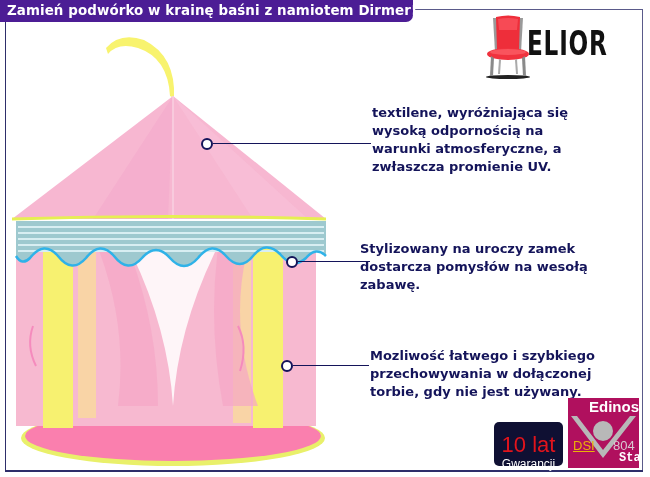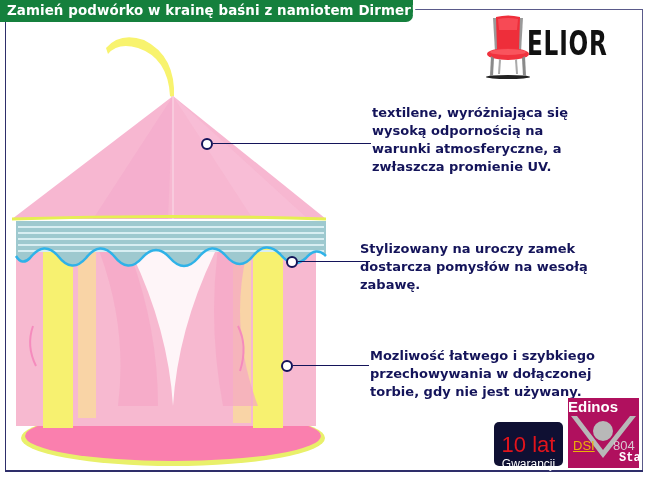--- a/index.html
+++ b/index.html
@@ -1,35 +1,35 @@
 <!DOCTYPE html>
 <html><head>
 <meta charset="utf-8">
 <style>
   html, body { margin:0; padding:0; background:#ffffff; }
   body { width:650px; height:477px; position:relative; overflow:hidden; font-family:"DejaVu Sans","Liberation Sans",sans-serif; }
   .frame-top { position:absolute; left:410px; top:9px; width:233px; height:0; border-top:1.5px solid #5a5a8a; }
   .frame-right { position:absolute; left:642px; top:9px; width:0; height:462px; border-left:1.5px solid #5a5a8a; }
   .frame-bottom { position:absolute; left:5px; top:470px; width:638px; height:0; border-top:2px solid #2e2e6a; }
   .frame-left { position:absolute; left:5px; top:18px; width:0; height:453px; border-left:1.5px solid #2e2e6a; }
-  .title-tab { position:absolute; left:0; top:0; width:413px; height:22px; background:#15803d; border-bottom-right-radius:7px; color:#ffffff; font-weight:bold; font-size:13.4px; line-height:22px; padding-left:7px; box-sizing:border-box; white-space:nowrap; letter-spacing:0.1px; }
+  .title-tab { position:absolute; left:0; top:0; width:413px; height:22px; background:#4c1d95; border-bottom-right-radius:7px; color:#ffffff; font-weight:bold; font-size:13.4px; line-height:22px; padding-left:7px; box-sizing:border-box; white-space:nowrap; letter-spacing:0.1px; }
   .logo { position:absolute; left:484px; top:14px; width:160px; height:66px; }
   .logo-text { position:absolute; left:527px; top:24px; font-family:"DejaVu Sans Condensed","DejaVu Sans",sans-serif; font-weight:bold; font-size:33px; color:#111111; letter-spacing:1px; transform:scaleX(0.78); transform-origin:left top; line-height:40px; }
   .feature { position:absolute; color:#14145a; font-weight:bold; font-size:13px; line-height:18px; white-space:nowrap; }
   .f1 { left:372px; top:104px; }
   .f2 { left:360px; top:240px; }
   .f3 { left:370px; top:347px; }
   .connector { position:absolute; height:0; border-top:1.5px solid #14145a; }
   .dot { position:absolute; width:8px; height:8px; border:2px solid #14145a; background:#fff; border-radius:50%; }
   .tent { position:absolute; left:8px; top:26px; width:340px; height:444px; }
   .badge-warranty { position:absolute; left:494px; top:422px; width:69px; height:44px; background:#0f1033; border-radius:5px; text-align:center; }
   .badge-warranty .big { color:#e2141c; font-family:"Liberation Sans",sans-serif; font-size:22px; line-height:22px; margin-top:12px; display:block; }
   .badge-warranty .small { color:#ffffff; font-family:"Liberation Sans",sans-serif; font-size:12px; line-height:16px; display:block; }
   .badge-edinos { position:absolute; left:568px; top:398px; width:71px; height:70px; background:#b0105e; overflow:hidden; }
-  .badge-edinos .top { position:absolute; left:0; top:1px; width:71px; text-align:left; color:#ffffff; font-weight:bold; font-family:"Liberation Sans",sans-serif; font-size:15px; line-height:16px; }
+  .badge-edinos .top { position:absolute; left:0; top:1px; width:71px; text-align:right; color:#ffffff; font-weight:bold; font-family:"Liberation Sans",sans-serif; font-size:15px; line-height:16px; }
   .badge-edinos .dsi { position:absolute; left:5px; top:40px; color:#eab308; font-family:"Liberation Sans",sans-serif; font-size:13px;text-decoration:underline; }
   .badge-edinos .num { position:absolute; left:45px; top:40px; color:#d8c8d0; font-family:"Liberation Sans",sans-serif; font-size:13px; }
   .badge-edinos .bottom { position:absolute; left:0; top:53px; width:71px; text-align:center; color:#ffffff; font-weight:bold; font-family:Liberation Mono, monospace; font-size:12px; line-height:15px;padding-left:48px; }
 </style>
 </head>
 <body>
 
 <div class="frame-top"></div>
 <div class="frame-right"></div>
 <div class="frame-bottom"></div>

